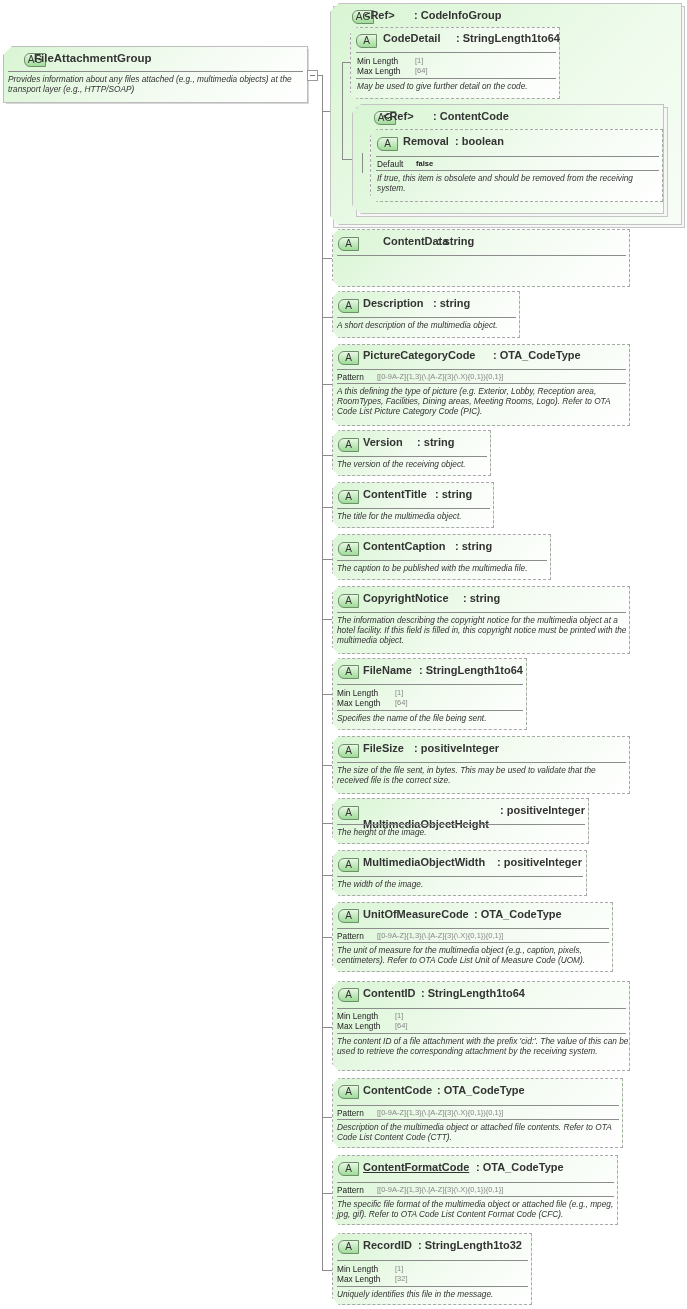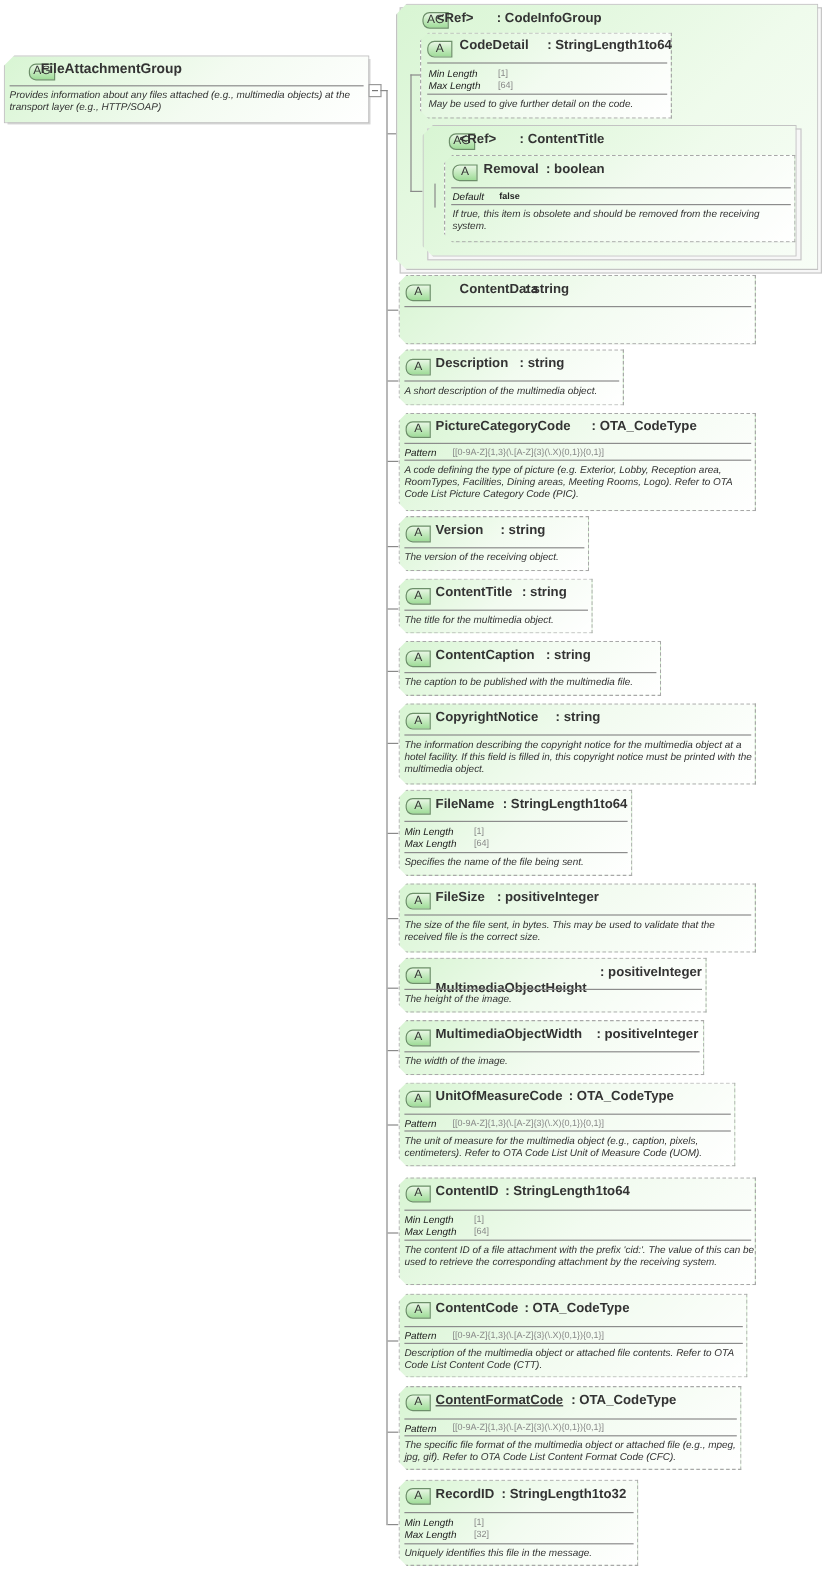--- a/index.html
+++ b/index.html
@@ -38,21 +38,21 @@
 
   .title {
     position: absolute; font-size: 11px; font-weight: bold; color: #333;
     white-space: nowrap;
   }
   .desc {
     position: absolute; font-size: 8.3px; font-style: italic; color: #333;
     line-height: 10px;
   }
   .rule { position: absolute; height: 1px; background: #8c8c8c; }
-  .facet-label { position:absolute; font-size: 8.3px; font-style: italic; color:#222; line-height: 10px; white-space: nowrap; }
+  .facet-label { position:absolute; font-size: 8.3px; color:#222; line-height: 10px; white-space: nowrap; }
   .facet-val { position:absolute; font-size: 7.5px; color:#888; line-height: 10px; white-space: nowrap; }
 
   
   .attr {
     position: absolute;
     background: linear-gradient(135deg, #d8f5d3 0%, #f2fbf0 50%, #ffffff 100%);
     border: 1px dashed #a8a8a8;
     box-shadow: 2px 2px 0 #d9d9d9;
     clip-path: polygon(7px 0, 100% 0, 100% 100%, 7px 100%, 0 calc(100% - 7px), 0 7px);
   }
@@ -107,21 +107,21 @@
   <span class="facet-label" style="left:6px; top:38px;">Max Length</span>
   <span class="facet-val" style="left:64px; top:38px;">[64]</span>
   <div class="rule" style="left:5px; right:3px; top:50px;"></div>
   <div class="desc" style="left:6px; top:53px; width:198px;">May be used to give further detail on the code.</div>
 </div>
 
 <div class="stack" style="left:356px; top:107px; width:310px; height:108px;"></div>
 <div class="refgroup" style="left:352px; top:104px; width:310px; height:108px;">
   <span class="badge ag" style="left:5px; top:6px;">AG</span>
   <span class="title" style="left:30px; top:5px;">&lt;Ref&gt;</span>
-  <span class="title" style="left:80px; top:5px;">: ContentTitle</span>
+  <span class="title" style="left:80px; top:5px;">: ContentCode</span>
 </div>
 <div class="line" style="left:362px; top:153px; width:1px; height:20px;"></div>
 
 <div class="attr" style="left:370px; top:129px; width:291px; height:71px;">
   <span class="badge a" style="left:6px; top:7px;">A</span>
   <span class="title" style="left:32px; top:5px;">Removal</span>
   <span class="title" style="left:84px; top:5px;">: boolean</span>
   <div class="rule" style="left:5px; right:3px; top:26px;"></div>
   <span class="facet-label" style="left:6px; top:29px;">Default</span>
   <span class="facet-val" style="left:45px; top:29px; color:#222; font-weight:bold;">false</span>
@@ -148,21 +148,21 @@
 
 <div class="line" style="left:323px; top:384px; width:9px; height:1px;"></div>
 <div class="attr" style="left:332px; top:344px; width:296px; height:80px;">
   <span class="badge a" style="left:5px; top:6px;">A</span>
   <span class="title" style="left:30px; top:4px;">PictureCategoryCode</span>
   <span class="title" style="left:160px; top:4px;">: OTA_CodeType</span>
   <div class="rule" style="left:4px; right:3px; top:24px;"></div>
   <span class="facet-label" style="left:4px; top:27px;">Pattern</span>
   <span class="facet-val" style="left:44px; top:27px;">[[0-9A-Z]{1,3}(\.[A-Z]{3}(\.X){0,1}){0,1}]</span>
   <div class="rule" style="left:4px; right:3px; top:38px;"></div>
-  <div class="desc" style="left:4px; top:41px; width:290px;">A code defining the type of picture (e.g. Exterior, Lobby, Reception area, RoomTypes, Facilities, Dining areas, Meeting Rooms, Logo). Refer to OTA Code List Picture Category Code (PIC).</div>
+  <div class="desc" style="left:4px; top:41px; width:290px;">A this defining the type of picture (e.g. Exterior, Lobby, Reception area, RoomTypes, Facilities, Dining areas, Meeting Rooms, Logo). Refer to OTA Code List Picture Category Code (PIC).</div>
 </div>
 
 <div class="line" style="left:323px; top:455px; width:9px; height:1px;"></div>
 <div class="attr" style="left:332px; top:430px; width:157px; height:44px;">
   <span class="badge a" style="left:5px; top:7px;">A</span>
   <span class="title" style="left:30px; top:5px;">Version</span>
   <span class="title" style="left:78px; top:5px; white-space:pre;">  : string</span>
   <div class="rule" style="left:4px; right:3px; top:25px;"></div>
   <div class="desc" style="left:4px; top:28px; width:152px;">The version of the receiving object.</div>
 </div>

